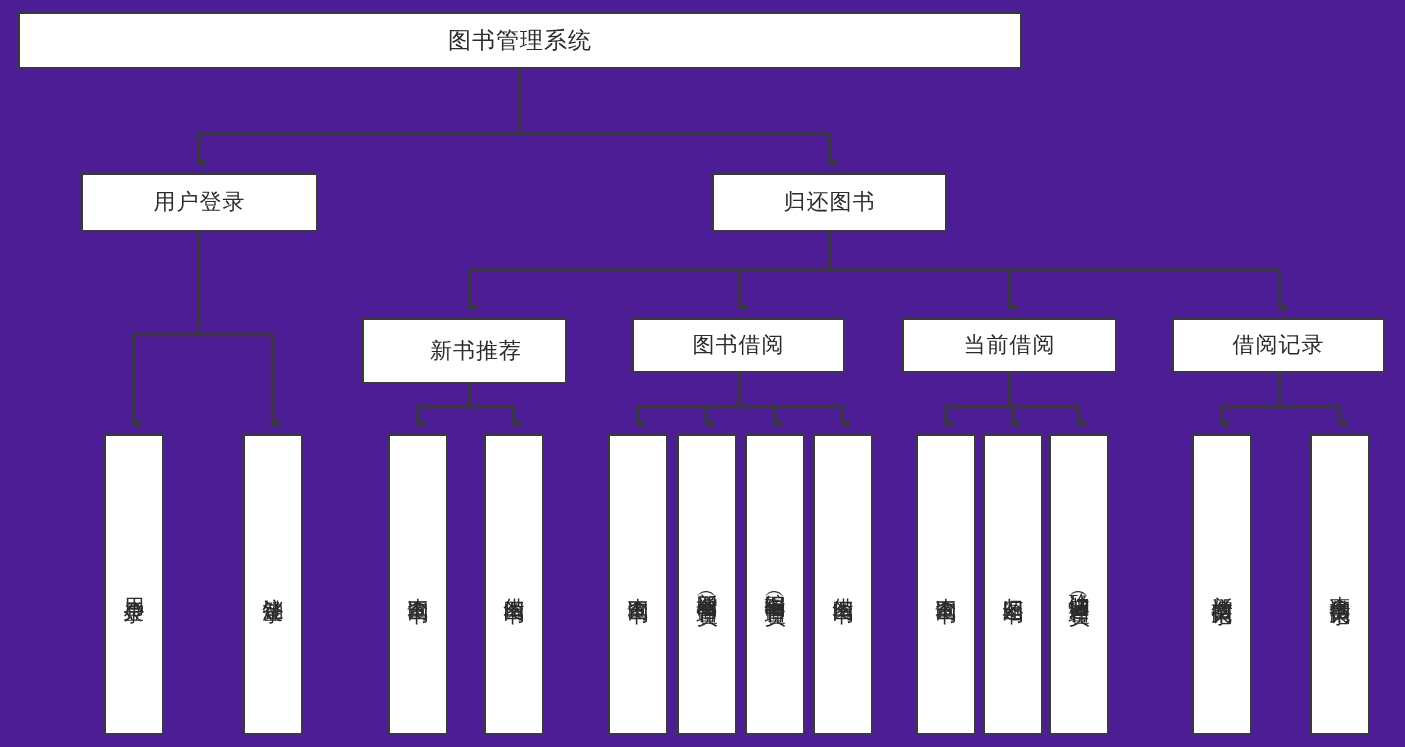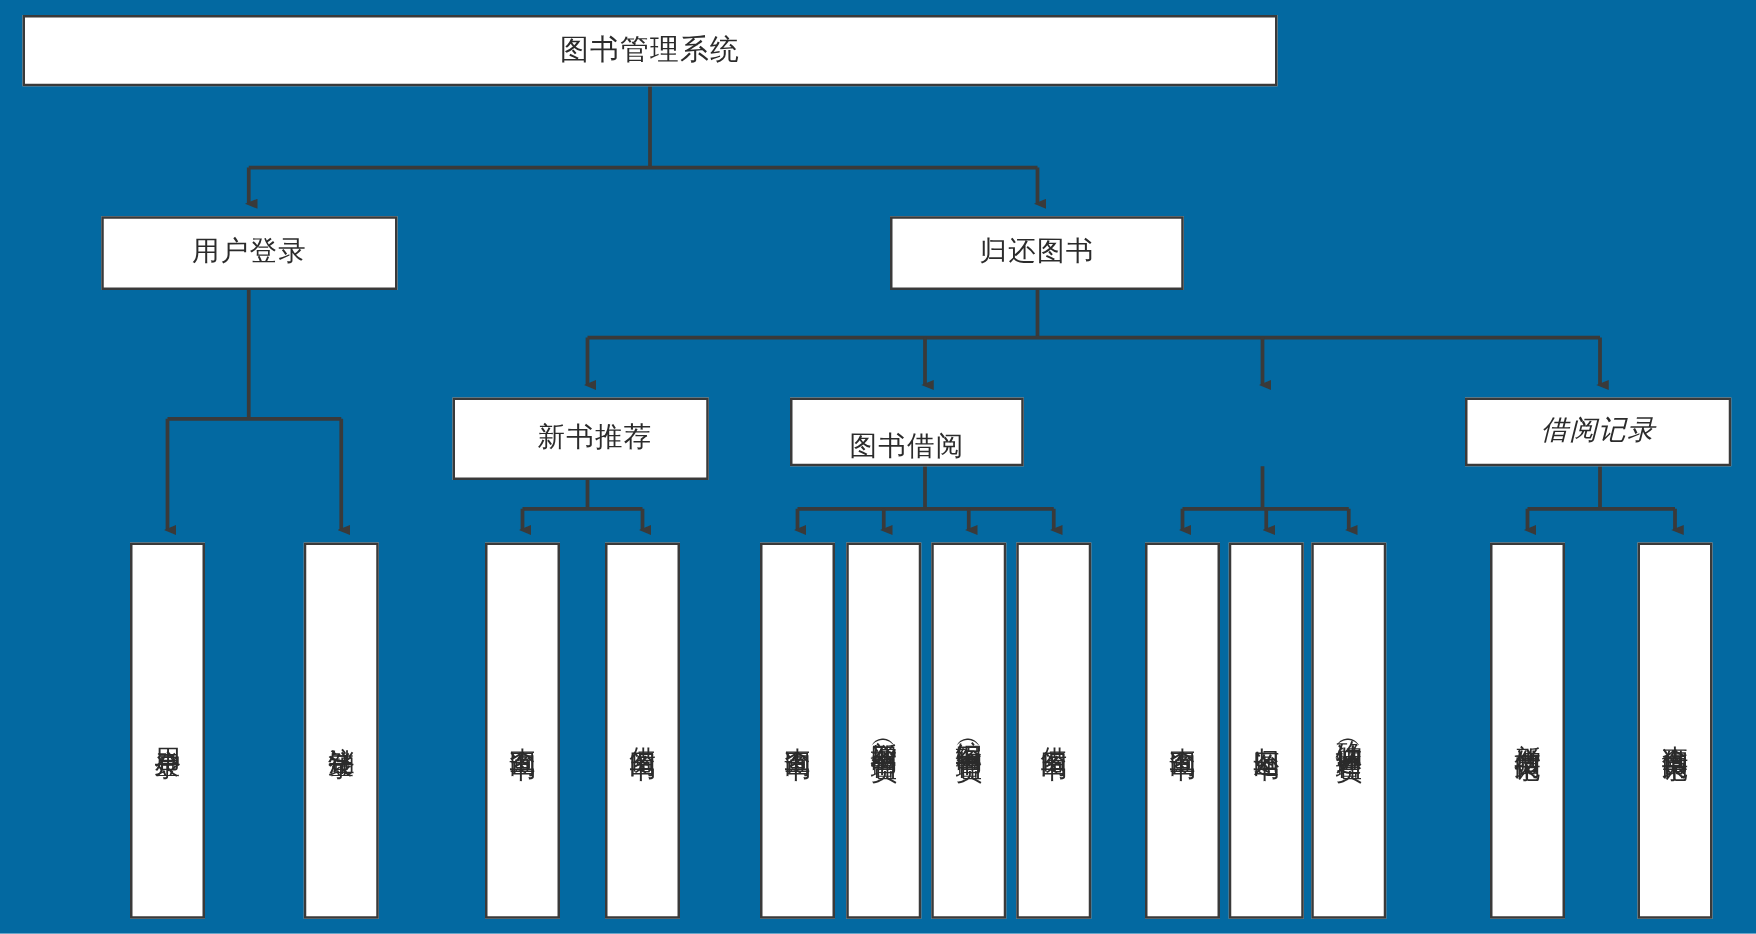--- a/index.html
+++ b/index.html
@@ -8,21 +8,21 @@
     padding: 0;
     background: #ffffff;
   }
   body {
     font-family: "DejaVu Sans", "Liberation Sans", sans-serif;
   }
   #canvas {
     position: relative;
     width: 1405px;
     height: 747px;
-    background: #0369a1;
+    background: #4c1d95;
     overflow: hidden;
   }
   svg.wires {
     position: absolute;
     left: 0;
     top: 0;
     width: 1405px;
     height: 747px;
     pointer-events: none;
   }
@@ -130,24 +130,27 @@
   <div class="node horiz" style="left:81px; top:173px; width:237px; height:59px;">
     <span>用户登录</span>
   </div>
   <div class="node horiz" style="left:712px; top:173px; width:235px; height:59px;">
     <span>归还图书</span>
   </div>
 
   <div class="node horiz" style="left:362px; top:318px; width:205px; height:66px;padding-left:23px;">
     <span>新书推荐</span>
   </div>
-  <div class="node horiz" style="left:632px; top:318px; width:187px; height:55px;align-items:flex-end;">
+  <div class="node horiz" style="left:632px; top:318px; width:213px; height:55px;">
     <span>图书借阅</span>
   </div>
-  <div class="node horiz" style="left:1172px; top:318px; width:213px; height:55px;font-style:italic;">
+  <div class="node horiz" style="left:902px; top:318px; width:215px; height:55px;">
+    <span>当前借阅</span>
+  </div>
+  <div class="node horiz" style="left:1172px; top:318px; width:213px; height:55px;">
     <span>借阅记录</span>
   </div>
 
   <div class="node vert" style="left:104px; top:434px; width:60px; height:301px;">
     <span>用户登录</span>
   </div>
   <div class="node vert" style="left:243px; top:434px; width:60px; height:301px;">
     <span>注销登录</span>
   </div>
   <div class="node vert" style="left:388px; top:434px; width:60px; height:301px;">

